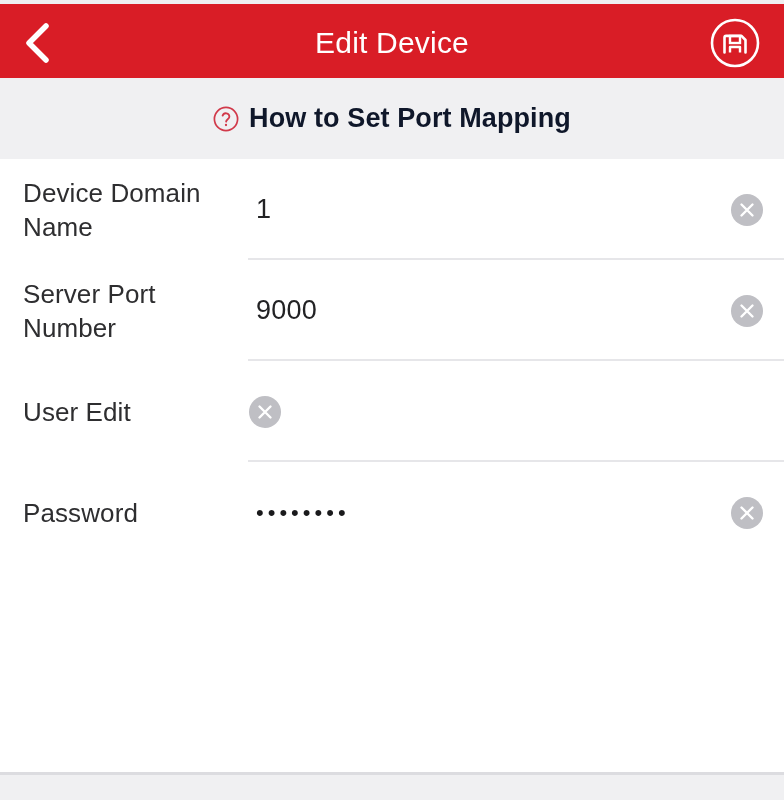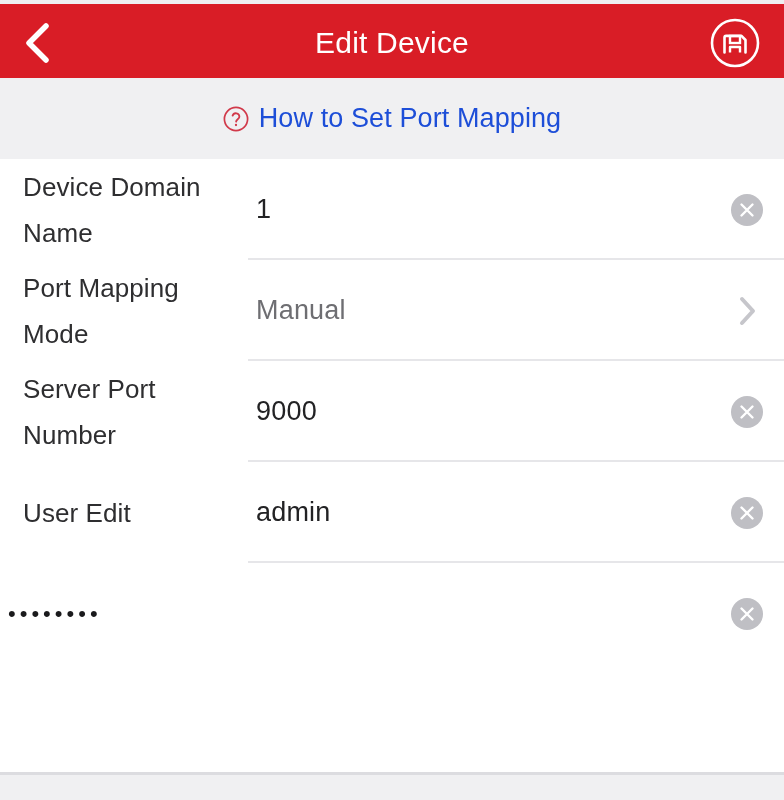--- a/index.html
+++ b/index.html
@@ -96,22 +96,23 @@
     cursor: pointer;
   }
   .help-q {
     width: 26px;
     height: 26px;
     flex: 0 0 auto;
     display: block;
   }
   .help-text {
     font-size: 27px;
-    color: #1d4ed8;
+    color: #0f172a;
     letter-spacing: 0.1px;
+    font-weight: bold;
   }
 
   
   .form {
     position: absolute;
     top: 159px; left: 0;
     width: 784px;
     background: #ffffff;
   }
   .row {
@@ -121,21 +122,21 @@
     background: #ffffff;
     min-height: 101px;
   }
   .row-label {
     width: 248px;
     box-sizing: border-box;
     padding: 0 10px 0 23px;
     display: flex;
     align-items: center;
     font-size: 26px;
-    line-height: 46px;
+    line-height: 34px;
     color: #2e2e30;
     letter-spacing: 0.1px;
     flex: 0 0 auto;
   }
   .row-field {
     position: relative;
     flex: 1 1 auto;
     display: flex;
     align-items: center;
     padding-right: 20px;
@@ -253,60 +254,49 @@
         <div class="row-value">1</div>
         <span class="clear-btn">
           <svg width="34" height="34" viewBox="0 0 34 34" fill="none" aria-hidden="true">
             <circle cx="17" cy="17" r="16" fill="#bfbfc4"></circle>
             <path d="M11.5 11.5 L22.5 22.5 M22.5 11.5 L11.5 22.5" stroke="#ffffff" stroke-width="2.4" stroke-linecap="round"></path>
           </svg>
         </span>
       </div>
     </div>
 
-    <div class="row">
-      <div class="row-label">Port Mapping Mode</div>
-      <div class="row-field">
-        <div class="row-value muted">Manual</div>
-        <span class="chevron-btn">
-          <svg width="24" height="34" viewBox="0 0 24 34" fill="none" aria-hidden="true">
-            <path d="M7 5 L18 17 L7 29" stroke="#c6c6cb" stroke-width="4" stroke-linecap="round" stroke-linejoin="round"></path>
-          </svg>
-        </span>
-      </div>
-    </div>
 
     <div class="row">
       <div class="row-label">Server Port Number</div>
       <div class="row-field">
         <div class="row-value">9000</div>
         <span class="clear-btn">
           <svg width="34" height="34" viewBox="0 0 34 34" fill="none" aria-hidden="true">
             <circle cx="17" cy="17" r="16" fill="#bfbfc4"></circle>
             <path d="M11.5 11.5 L22.5 22.5 M22.5 11.5 L11.5 22.5" stroke="#ffffff" stroke-width="2.4" stroke-linecap="round"></path>
           </svg>
         </span>
       </div>
     </div>
 
 
     <div class="row">
       <div class="row-label">User Edit</div>
       <div class="row-field">
-        <div class="row-value">admin</div>
         <span class="clear-btn">
           <svg width="34" height="34" viewBox="0 0 34 34" fill="none" aria-hidden="true">
             <circle cx="17" cy="17" r="16" fill="#bfbfc4"></circle>
             <path d="M11.5 11.5 L22.5 22.5 M22.5 11.5 L11.5 22.5" stroke="#ffffff" stroke-width="2.4" stroke-linecap="round"></path>
           </svg>
         </span>
       </div>
     </div>
 
     <div class="row no-divider">
+      <div class="row-label">Password</div>
       <div class="row-field">
         <div class="row-value dots">••••••••</div>
         <span class="clear-btn">
           <svg width="34" height="34" viewBox="0 0 34 34" fill="none" aria-hidden="true">
             <circle cx="17" cy="17" r="16" fill="#bfbfc4"></circle>
             <path d="M11.5 11.5 L22.5 22.5 M22.5 11.5 L11.5 22.5" stroke="#ffffff" stroke-width="2.4" stroke-linecap="round"></path>
           </svg>
         </span>
       </div>
     </div>

